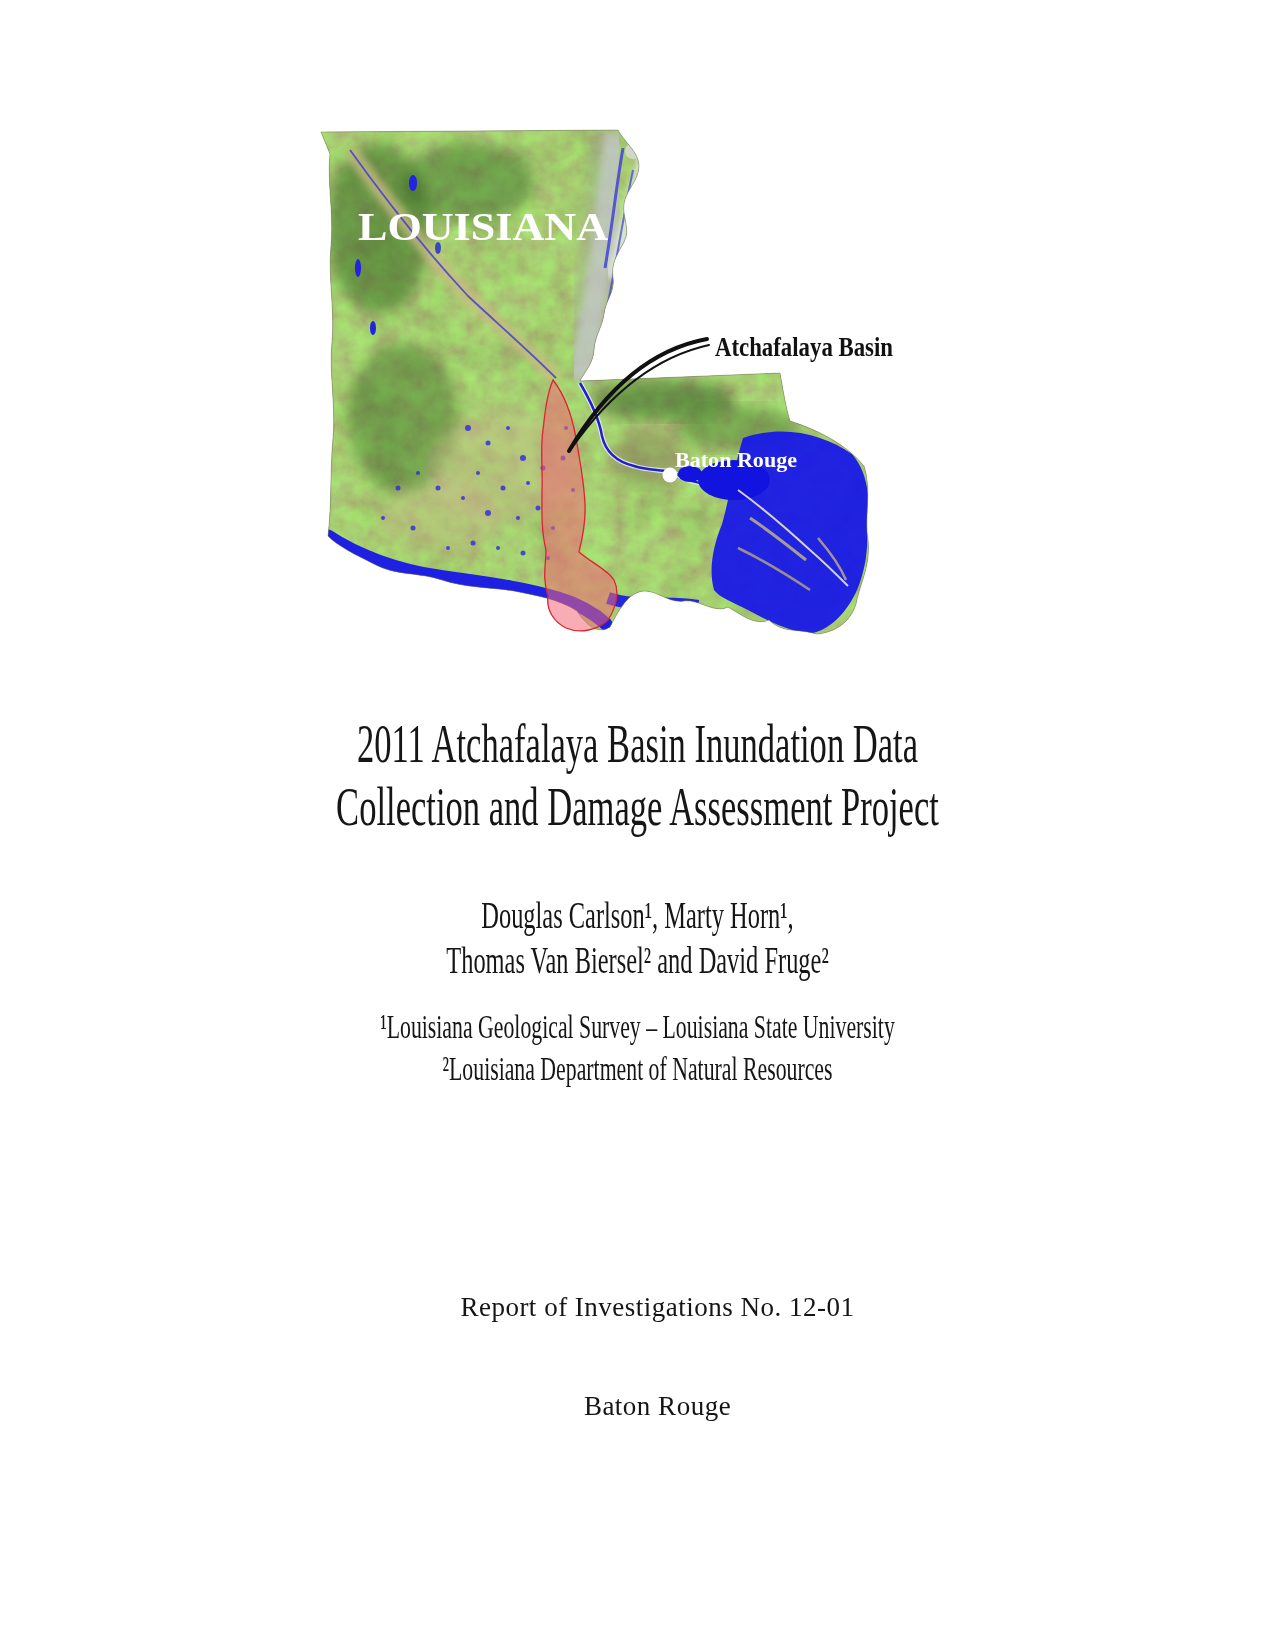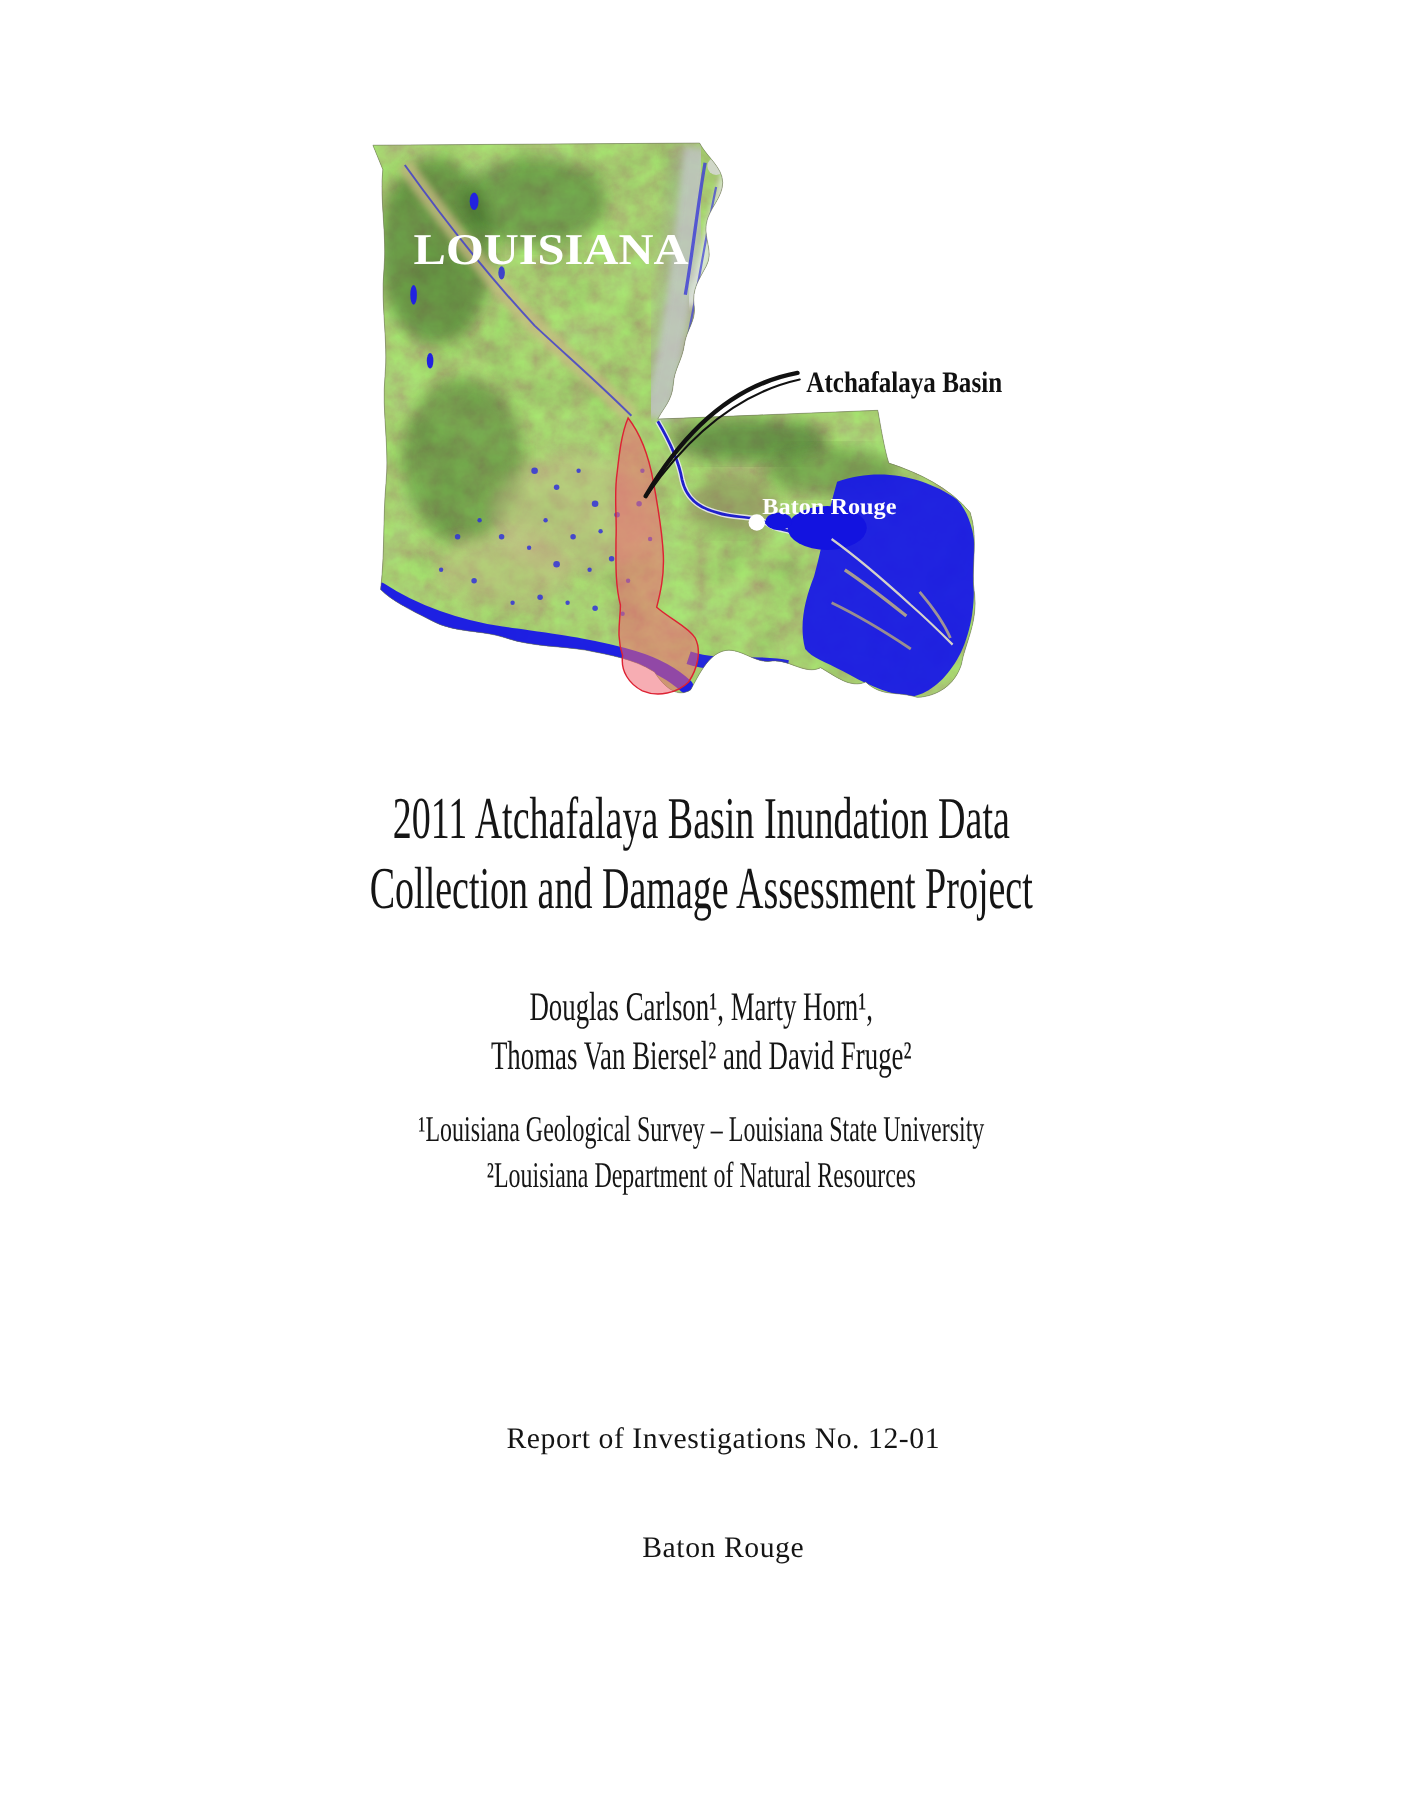--- a/index.html
+++ b/index.html
@@ -4,21 +4,21 @@
 <style>
   html,body{margin:0;padding:0;background:#ffffff;}
   .page{
     position:relative;
     width:1275px;height:1650px;
     background:#ffffff;
     overflow:hidden;
     font-family:"Liberation Serif","DejaVu Serif",serif;
     color:#1a1a1a;
   }
-  .map-wrap{position:absolute;left:336px;top:128px;width:580px;height:518px;text-align:center;}
+  .map-wrap{position:absolute;left:318px;top:128px;width:580px;height:518px;text-align:center;}
   .tline{position:absolute;left:0;width:1275px;text-align:center;white-space:nowrap;color:#151515;}
   .cond{transform:scaleX(0.64);}
   .cond2{transform:scaleX(0.66);}
   .title-line{font-size:54px;line-height:1.05;}
   .author-line{font-size:37px;}
   .affil-line{font-size:33px;}
   .pub-line{font-size:27px;letter-spacing:0.5px;margin-left:20px;}
   .pub-wide{word-spacing:6px;}
 </style>
 </head>

